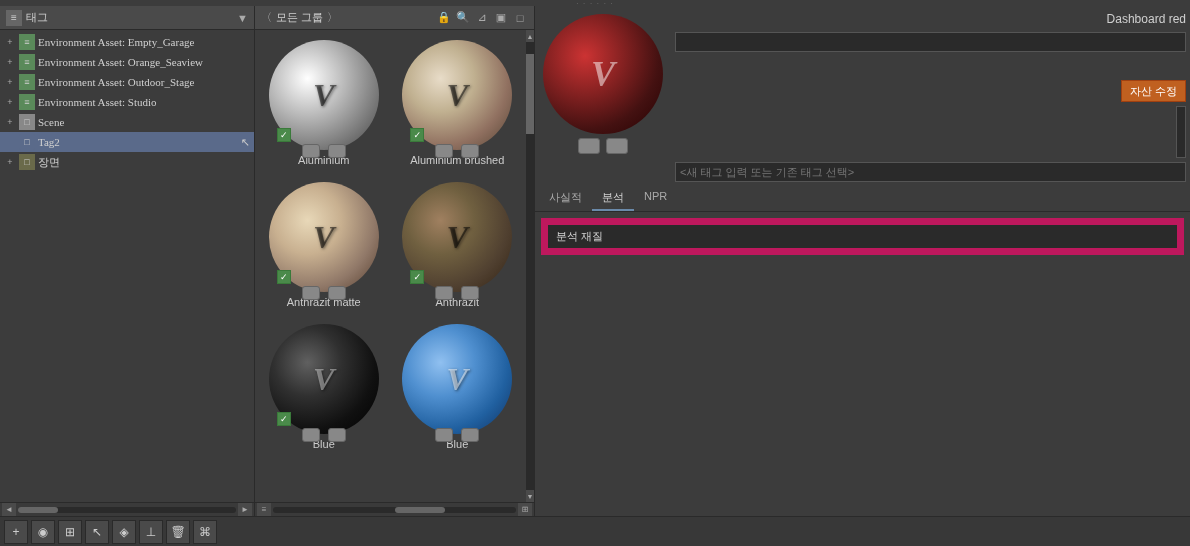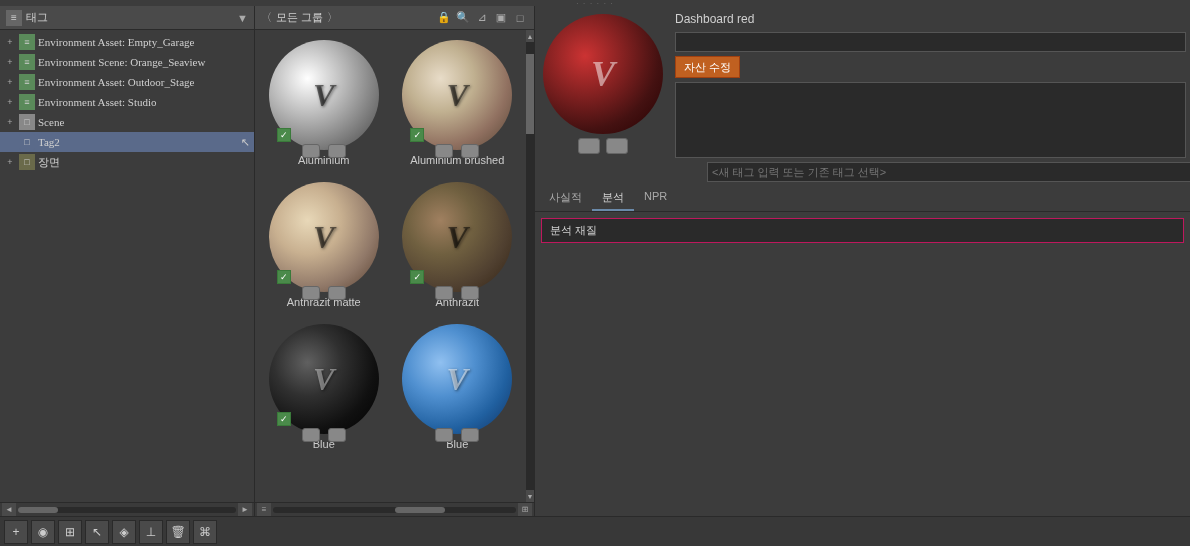--- a/index.html
+++ b/index.html
@@ -368,20 +368,21 @@
       position: relative;
       overflow: hidden;
     }
 
     .properties-area {
       flex: 1;
       padding: 4px;
       display: flex;
       flex-direction: column;
       gap: 4px;
+      align-items: flex-end;
     }
 
     .prop-title {
       font-size: 12px;
       color: #d0d0d0;
       padding: 2px 0;
     }
 
     .prop-input {
       height: 20px;
@@ -391,20 +392,21 @@
       font-size: 11px;
       padding: 0 4px;
       width: 100%;
       outline: none;
     }
 
     .prop-row {
       display: flex;
       gap: 4px;
       align-items: center;
+      margin-top: 24px;
     }
 
     .btn-orange {
       background: #c06020;
       border: 1px solid #a04010;
       color: #fff;
       font-size: 11px;
       padding: 2px 8px;
       cursor: pointer;
       height: 22px;
@@ -456,21 +458,21 @@
     }
 
     .tab-content {
       flex: 1;
       padding: 6px;
       background: #3c3c3c;
     }
 
     .analysis-label {
       background: #2a2a2a;
-      border: 1px solid #be185d;
+      border: 7px solid #be185d;
       padding: 4px 8px;
       font-size: 11px;
       color: #d0d0d0;
       width: 100%;
     }
 
     
     .bottom-toolbar {
       height: 30px;
       background: #383838;
@@ -558,21 +560,21 @@
 
       <div class="tree-item">
         <div class="expand-btn">+</div>
         <div class="tree-icon env-icon">≡</div>
         <span class="tree-item-label">Environment Asset: Empty_Garage</span>
       </div>
 
       <div class="tree-item">
         <div class="expand-btn">+</div>
         <div class="tree-icon env-icon">≡</div>
-        <span class="tree-item-label">Environment Scene: Orange_Seaview</span>
+        <span class="tree-item-label">Environment Asset: Orange_Seaview</span>
       </div>
 
       <div class="tree-item">
         <div class="expand-btn">+</div>
         <div class="tree-icon env-icon">≡</div>
         <span class="tree-item-label">Environment Asset: Outdoor_Stage</span>
       </div>
 
       <div class="tree-item">
         <div class="expand-btn">+</div>

